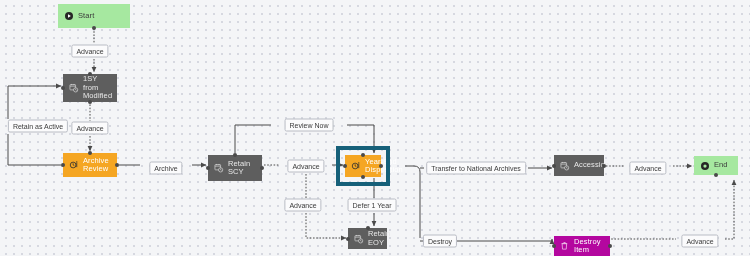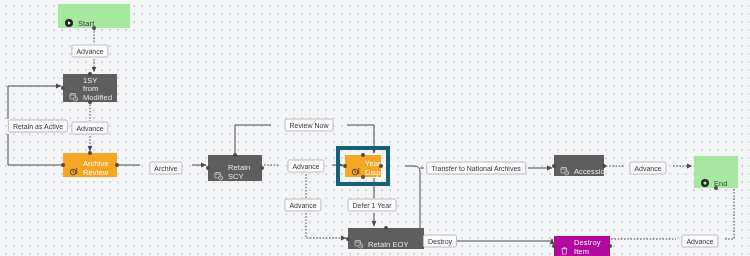--- a/index.html
+++ b/index.html
@@ -22,21 +22,21 @@
     position: absolute;
     left: 0; top: 0;
     width: 750px;
     height: 256px;
     pointer-events: none;
   }
   .node {
     position: absolute;
     box-sizing: border-box;
     display: flex;
-    align-items: flex-end;
+    align-items: center;
     gap: 4px;
     padding: 0 6px;
     font-size: 7.5px;
     line-height: 8.5px;
     letter-spacing: 0.1px;
     color: #ffffff;
     user-select: none;
   }
   .node .nlabel {
     white-space: pre-line;
@@ -209,21 +209,21 @@
       </svg>
     </span>
     <span class="nlabel">Year-End
 Disposition</span>
     <span class="port t"></span>
     <span class="port b"></span>
     <span class="port l"></span>
     <span class="port r"></span>
   </div>
 
-  <div class="node task" style="left:348px;top:228px;width:76px;height:21px;">
+  <div class="node task" style="left:348px;top:228px;width:39px;height:21px;">
     <span class="nicon">
       <svg viewBox="0 0 16 16" width="10" height="10">
         <rect x="1.5" y="2.5" width="9" height="8.5" rx="1" fill="none" stroke="#cfcfcf" stroke-width="1.2"></rect>
         <path d="M1.5 5 H10.5" stroke="#cfcfcf" stroke-width="1.2"></path>
         <path d="M4 1.5 V3.4 M8 1.5 V3.4" stroke="#cfcfcf" stroke-width="1.2"></path>
         <circle cx="10.6" cy="11" r="3.4" fill="#5e5e5e" stroke="#cfcfcf" stroke-width="1.2"></circle>
         <path d="M10.6 9 V11 L12 11.8" stroke="#cfcfcf" stroke-width="1.1" fill="none"></path>
       </svg>
     </span>
     <span class="nlabel">Retain EOY</span>
@@ -252,21 +252,21 @@
         <path d="M3.4 4.2 H10.6 L10 13 H4 z" fill="none" stroke="#f0c8ec" stroke-width="1.2"></path>
         <path d="M2.4 4.2 H11.6" stroke="#f0c8ec" stroke-width="1.2"></path>
         <path d="M5.6 2.4 H8.4 V4.2" fill="none" stroke="#f0c8ec" stroke-width="1.2"></path>
       </svg>
     </span>
     <span class="nlabel">Destroy Item</span>
     <span class="port l"></span>
     <span class="port r"></span>
   </div>
 
-  <div class="node end" style="left:694px;top:156px;width:44px;height:32px;">
+  <div class="node end" style="left:694px;top:156px;width:44px;height:19px;">
     <span class="nicon">
       <svg viewBox="0 0 16 16" width="10" height="10">
         <circle cx="8" cy="8" r="6.4" fill="#262626"></circle>
         <circle cx="8" cy="8" r="2.6" fill="#a6e8a0"></circle>
       </svg>
     </span>
     <span class="nlabel">End</span>
     <span class="port b"></span>
   </div>
 

